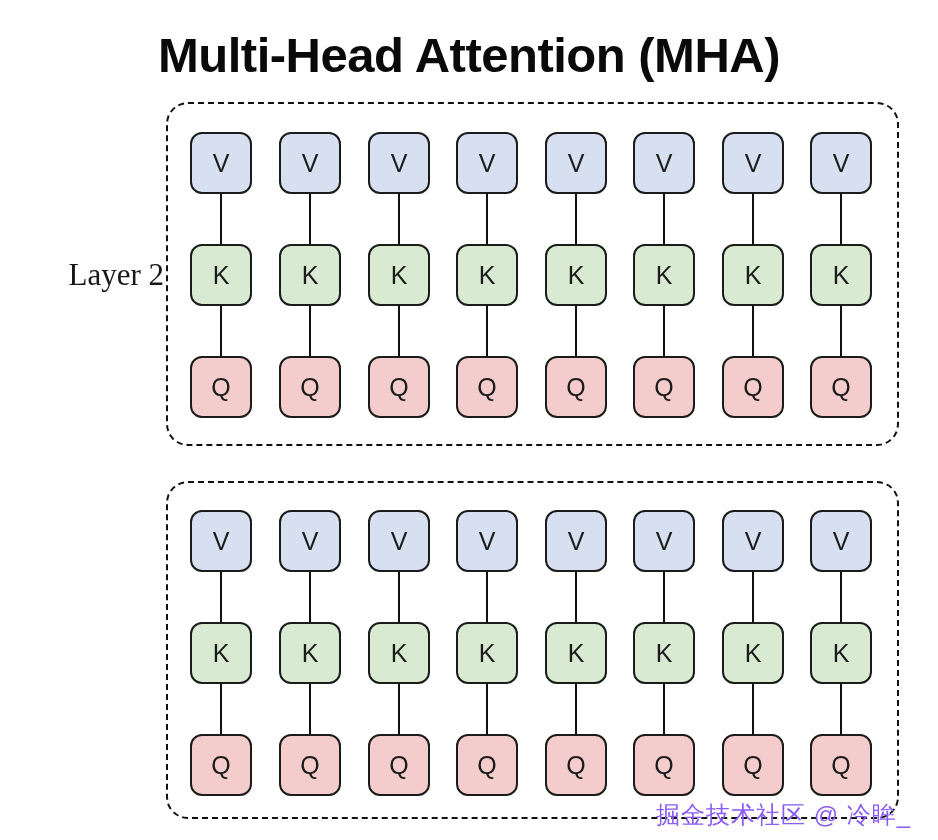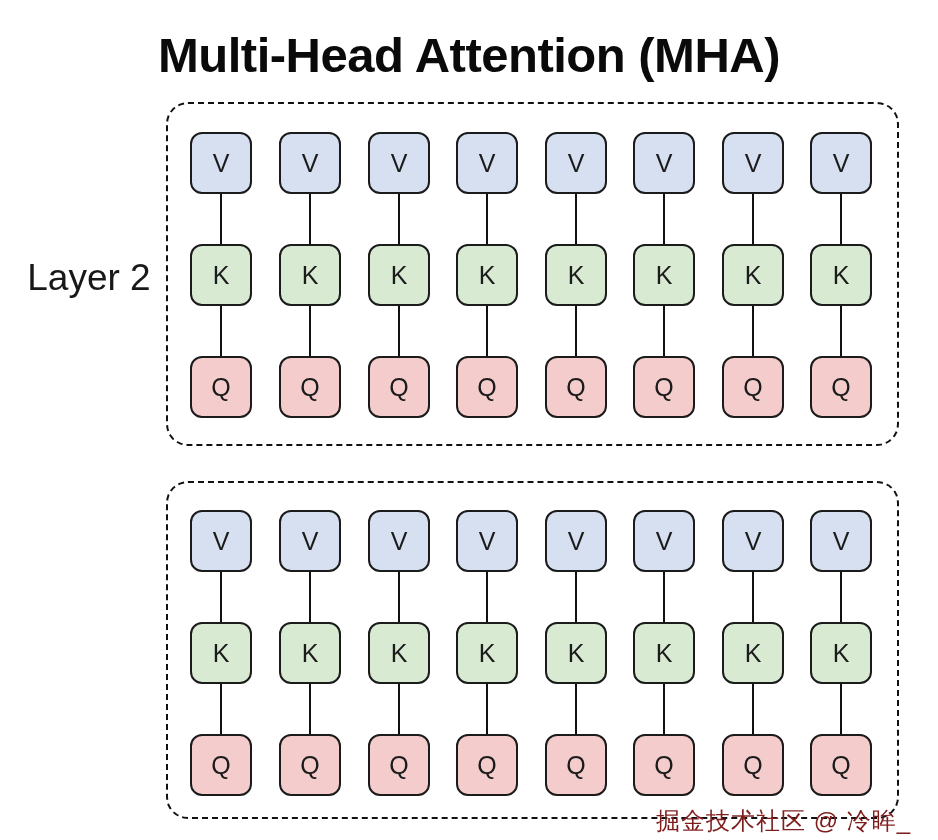--- a/index.html
+++ b/index.html
@@ -57,23 +57,23 @@
     top: 473px;
     width: 733px;
     height: 338px;
   }
 
   
   .layer-label {
     position: absolute;
     left: 14px;
     width: 150px;
-    text-align: center;
-    font-family: Liberation Sans, sans-serif;
-    font-size: 37px;
+    text-align: right;
+    font-family: Liberation Serif, serif;
+    font-size: 31px;
     font-weight: normal;
     color: #181818;
     white-space: nowrap;
   }
   #layer-2-label { top: 249px; }
   #layer-1-label { top: 626px; }
 
   
   .head-column {
     position: absolute;
@@ -123,26 +123,25 @@
   }
 
   
   .watermark {
     position: absolute;
     left: 656px;
     top: 791px;
     font-family: "Liberation Sans", "DejaVu Sans", sans-serif;
     font-size: 24px;
     font-weight: normal;
-    color: #7f1d1d;
+    color: #8b5cf6;
     white-space: nowrap;
     letter-spacing: 1px;
     z-index: 5;
     pointer-events: none;
-    margin-top: 6px;
   }
 </style>
 </head>
 <body>
 
 <div id="canvas">
 
   <div class="diagram-title">Multi-Head Attention (MHA)</div>
 
   <div class="layer-group" id="layer-2-group"></div>

